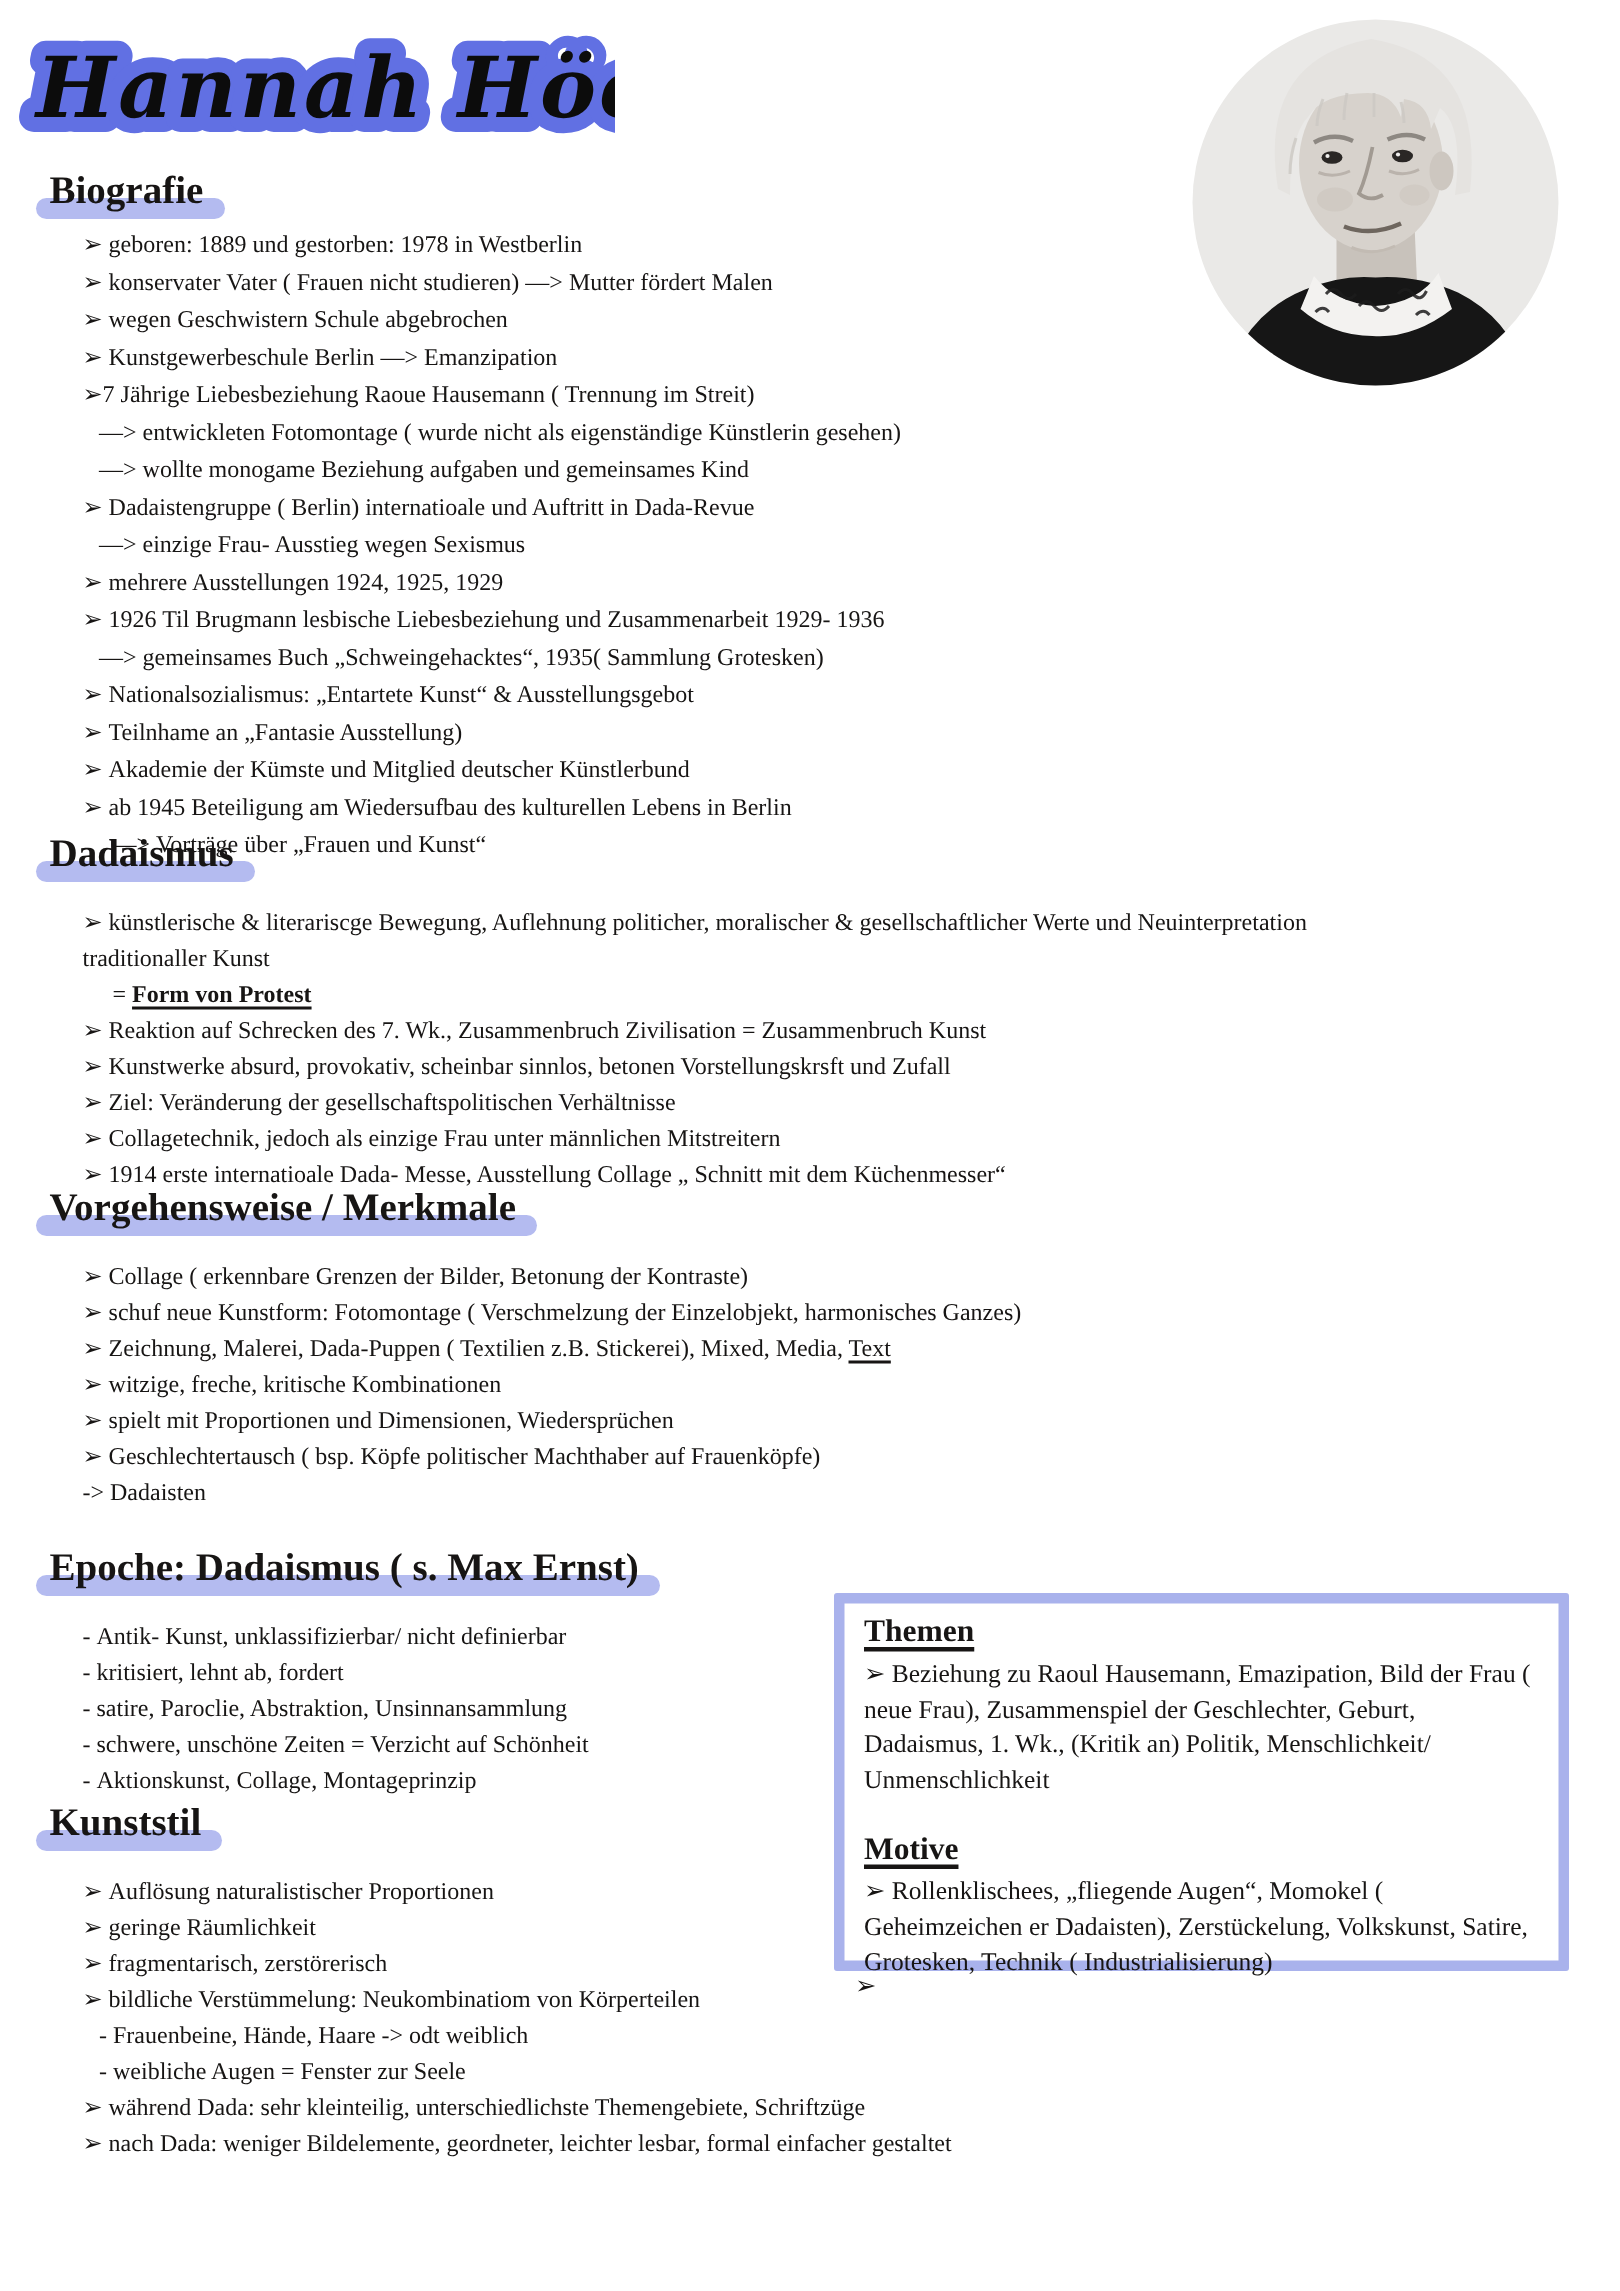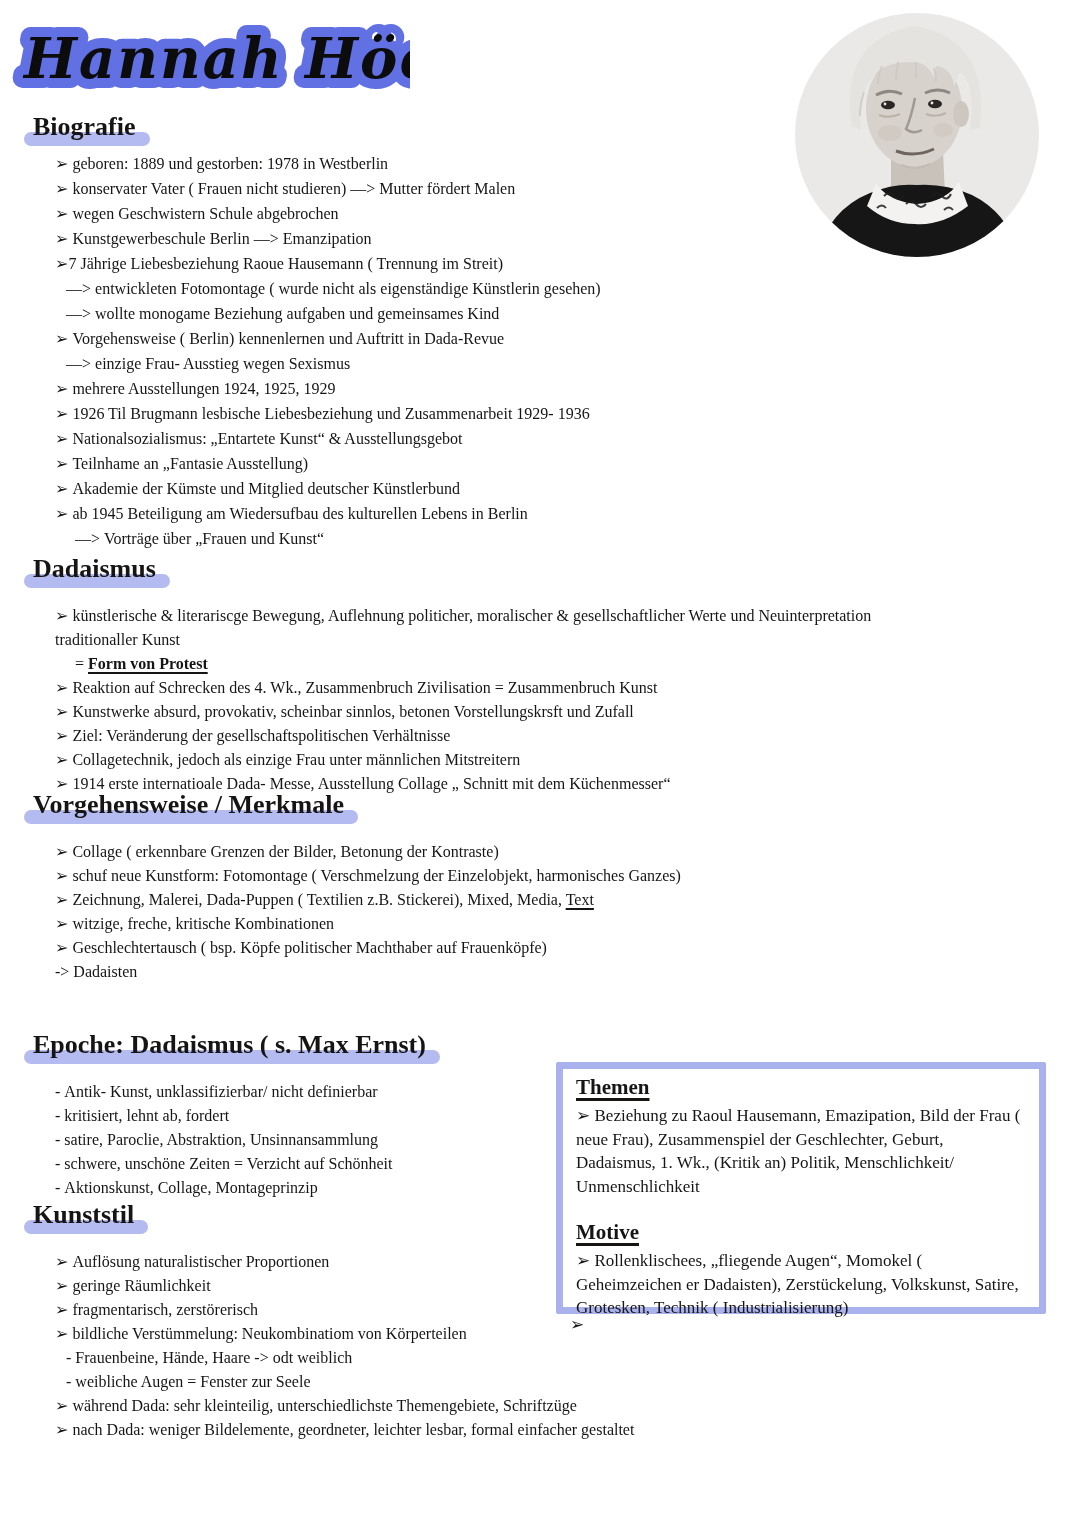--- a/index.html
+++ b/index.html
@@ -128,52 +128,54 @@
 <section class="abs" id="sec-biografie">
   <h2 class="head">Biografie</h2>
   <div class="list lh25">
       <div class="li ind0"><span class="pre">➢ </span><span>geboren: 1889 und gestorben: 1978 in Westberlin</span></div>
       <div class="li ind0"><span class="pre">➢ </span><span>konservater Vater ( Frauen nicht studieren) —&gt; Mutter fördert Malen</span></div>
       <div class="li ind0"><span class="pre">➢ </span><span>wegen Geschwistern Schule abgebrochen</span></div>
       <div class="li ind0"><span class="pre">➢ </span><span>Kunstgewerbeschule Berlin —&gt; Emanzipation</span></div>
       <div class="li ind0"><span class="pre">➢</span><span>7 Jährige Liebesbeziehung Raoue Hausemann ( Trennung im Streit)</span></div>
       <div class="li ind1"><span class="pre">—&gt; </span><span>entwickleten Fotomontage ( wurde nicht als eigenständige Künstlerin gesehen)</span></div>
       <div class="li ind1"><span class="pre">—&gt; </span><span>wollte monogame Beziehung aufgaben und gemeinsames Kind</span></div>
-      <div class="li ind0"><span class="pre">➢ </span><span>Vorgehensweise ( Berlin) kennenlernen und Auftritt in Dada-Revue</span></div>
+      <div class="li ind0"><span class="pre">➢ </span><span>Dadaistengruppe ( Berlin) internatioale und Auftritt in Dada-Revue</span></div>
       <div class="li ind1"><span class="pre">—&gt; </span><span>einzige Frau- Ausstieg wegen Sexismus</span></div>
       <div class="li ind0"><span class="pre">➢ </span><span>mehrere Ausstellungen 1924, 1925, 1929</span></div>
       <div class="li ind0"><span class="pre">➢ </span><span>1926 Til Brugmann lesbische Liebesbeziehung und Zusammenarbeit 1929- 1936</span></div>
+      <div class="li ind1"><span class="pre">—&gt; </span><span>gemeinsames Buch „Schweingehacktes“, 1935( Sammlung Grotesken)</span></div>
       <div class="li ind0"><span class="pre">➢ </span><span>Nationalsozialismus: „Entartete Kunst“ &amp; Ausstellungsgebot</span></div>
       <div class="li ind0"><span class="pre">➢ </span><span>Teilnhame an „Fantasie Ausstellung)</span></div>
       <div class="li ind0"><span class="pre">➢ </span><span>Akademie der Kümste und Mitglied deutscher Künstlerbund</span></div>
       <div class="li ind0"><span class="pre">➢ </span><span>ab 1945 Beteiligung am Wiedersufbau des kulturellen Lebens in Berlin</span></div>
       <div class="li ind2"><span class="pre">—&gt; </span><span>Vorträge über „Frauen und Kunst“</span></div>
     </div>
 </section>
 
 <section class="abs" id="sec-dadaismus">
   <h2 class="head">Dadaismus</h2>
   <div class="list mt-lg">
       <div class="li ind0"><span class="pre">➢ </span><span>künstlerische &amp; literariscge Bewegung, Auflehnung politicher, moralischer &amp; gesellschaftlicher Werte und Neuinterpretation traditionaller Kunst</span></div>
       <div class="li ind2"><span>= </span><span class="b u">Form von Protest</span></div>
-      <div class="li ind0"><span class="pre">➢ </span><span>Reaktion auf Schrecken des 4. Wk., Zusammenbruch Zivilisation = Zusammenbruch Kunst</span></div>
+      <div class="li ind0"><span class="pre">➢ </span><span>Reaktion auf Schrecken des 7. Wk., Zusammenbruch Zivilisation = Zusammenbruch Kunst</span></div>
       <div class="li ind0"><span class="pre">➢ </span><span>Kunstwerke absurd, provokativ, scheinbar sinnlos, betonen Vorstellungskrsft und Zufall</span></div>
       <div class="li ind0"><span class="pre">➢ </span><span>Ziel: Veränderung der gesellschaftspolitischen Verhältnisse</span></div>
       <div class="li ind0"><span class="pre">➢ </span><span>Collagetechnik, jedoch als einzige Frau unter männlichen Mitstreitern</span></div>
       <div class="li ind0"><span class="pre">➢ </span><span>1914 erste internatioale Dada- Messe, Ausstellung Collage „ Schnitt mit dem Küchenmesser“</span></div>
     </div>
 </section>
 
 <section class="abs" id="sec-vorgehensweise">
   <h2 class="head">Vorgehensweise / Merkmale</h2>
   <div class="list mt-lg">
       <div class="li ind0"><span class="pre">➢ </span><span>Collage ( erkennbare Grenzen der Bilder, Betonung der Kontraste)</span></div>
       <div class="li ind0"><span class="pre">➢ </span><span>schuf neue Kunstform: Fotomontage ( Verschmelzung der Einzelobjekt, harmonisches Ganzes)</span></div>
       <div class="li ind0"><span class="pre">➢ </span><span>Zeichnung, Malerei, Dada-Puppen ( Textilien z.B. Stickerei), Mixed, Media, </span><span class="u">Text</span></div>
       <div class="li ind0"><span class="pre">➢ </span><span>witzige, freche, kritische Kombinationen</span></div>
+      <div class="li ind0"><span class="pre">➢ </span><span>spielt mit Proportionen und Dimensionen, Wiedersprüchen</span></div>
       <div class="li ind0"><span class="pre">➢ </span><span>Geschlechtertausch ( bsp. Köpfe politischer Machthaber auf Frauenköpfe)</span></div>
       <div class="li ind0"><span class="pre">-&gt; </span><span>Dadaisten</span></div>
     </div>
 </section>
 
 <section class="abs" id="sec-epoche">
   <h2 class="head">Epoche: Dadaismus ( s. Max Ernst)</h2>
   <div class="list mt-lg">
       <div class="li ind0"><span class="pre">- </span><span>Antik- Kunst, unklassifizierbar/ nicht definierbar</span></div>
       <div class="li ind0"><span class="pre">- </span><span>kritisiert, lehnt ab, fordert</span></div>

